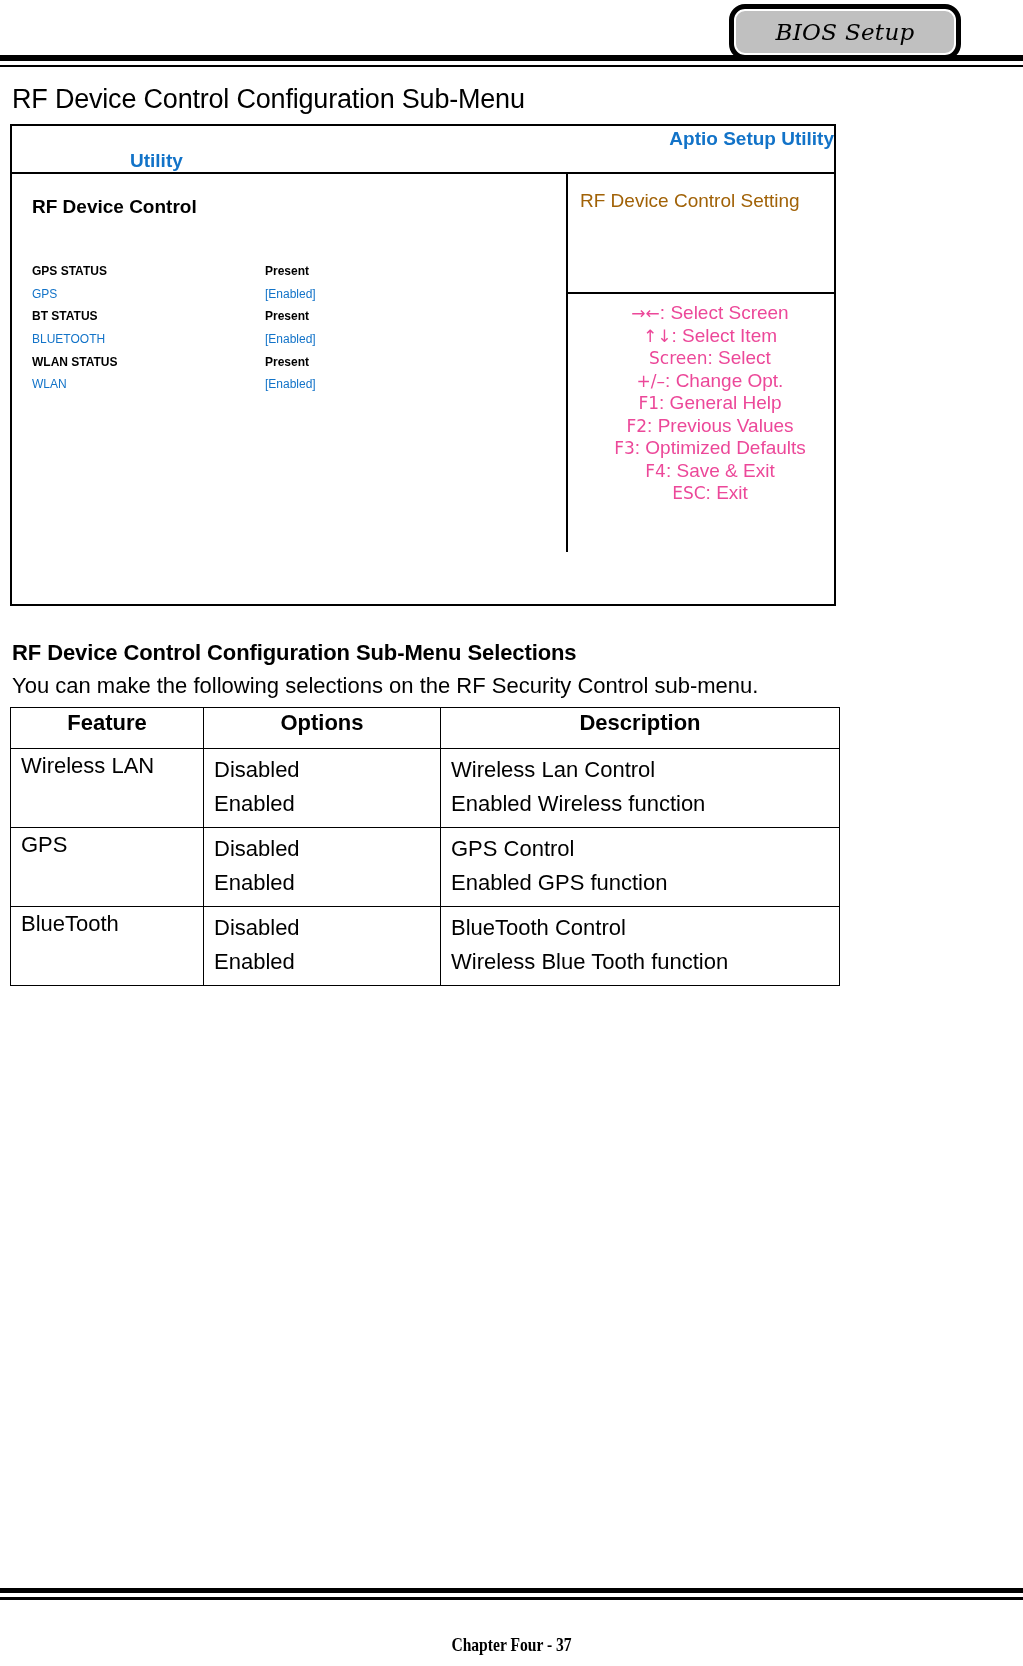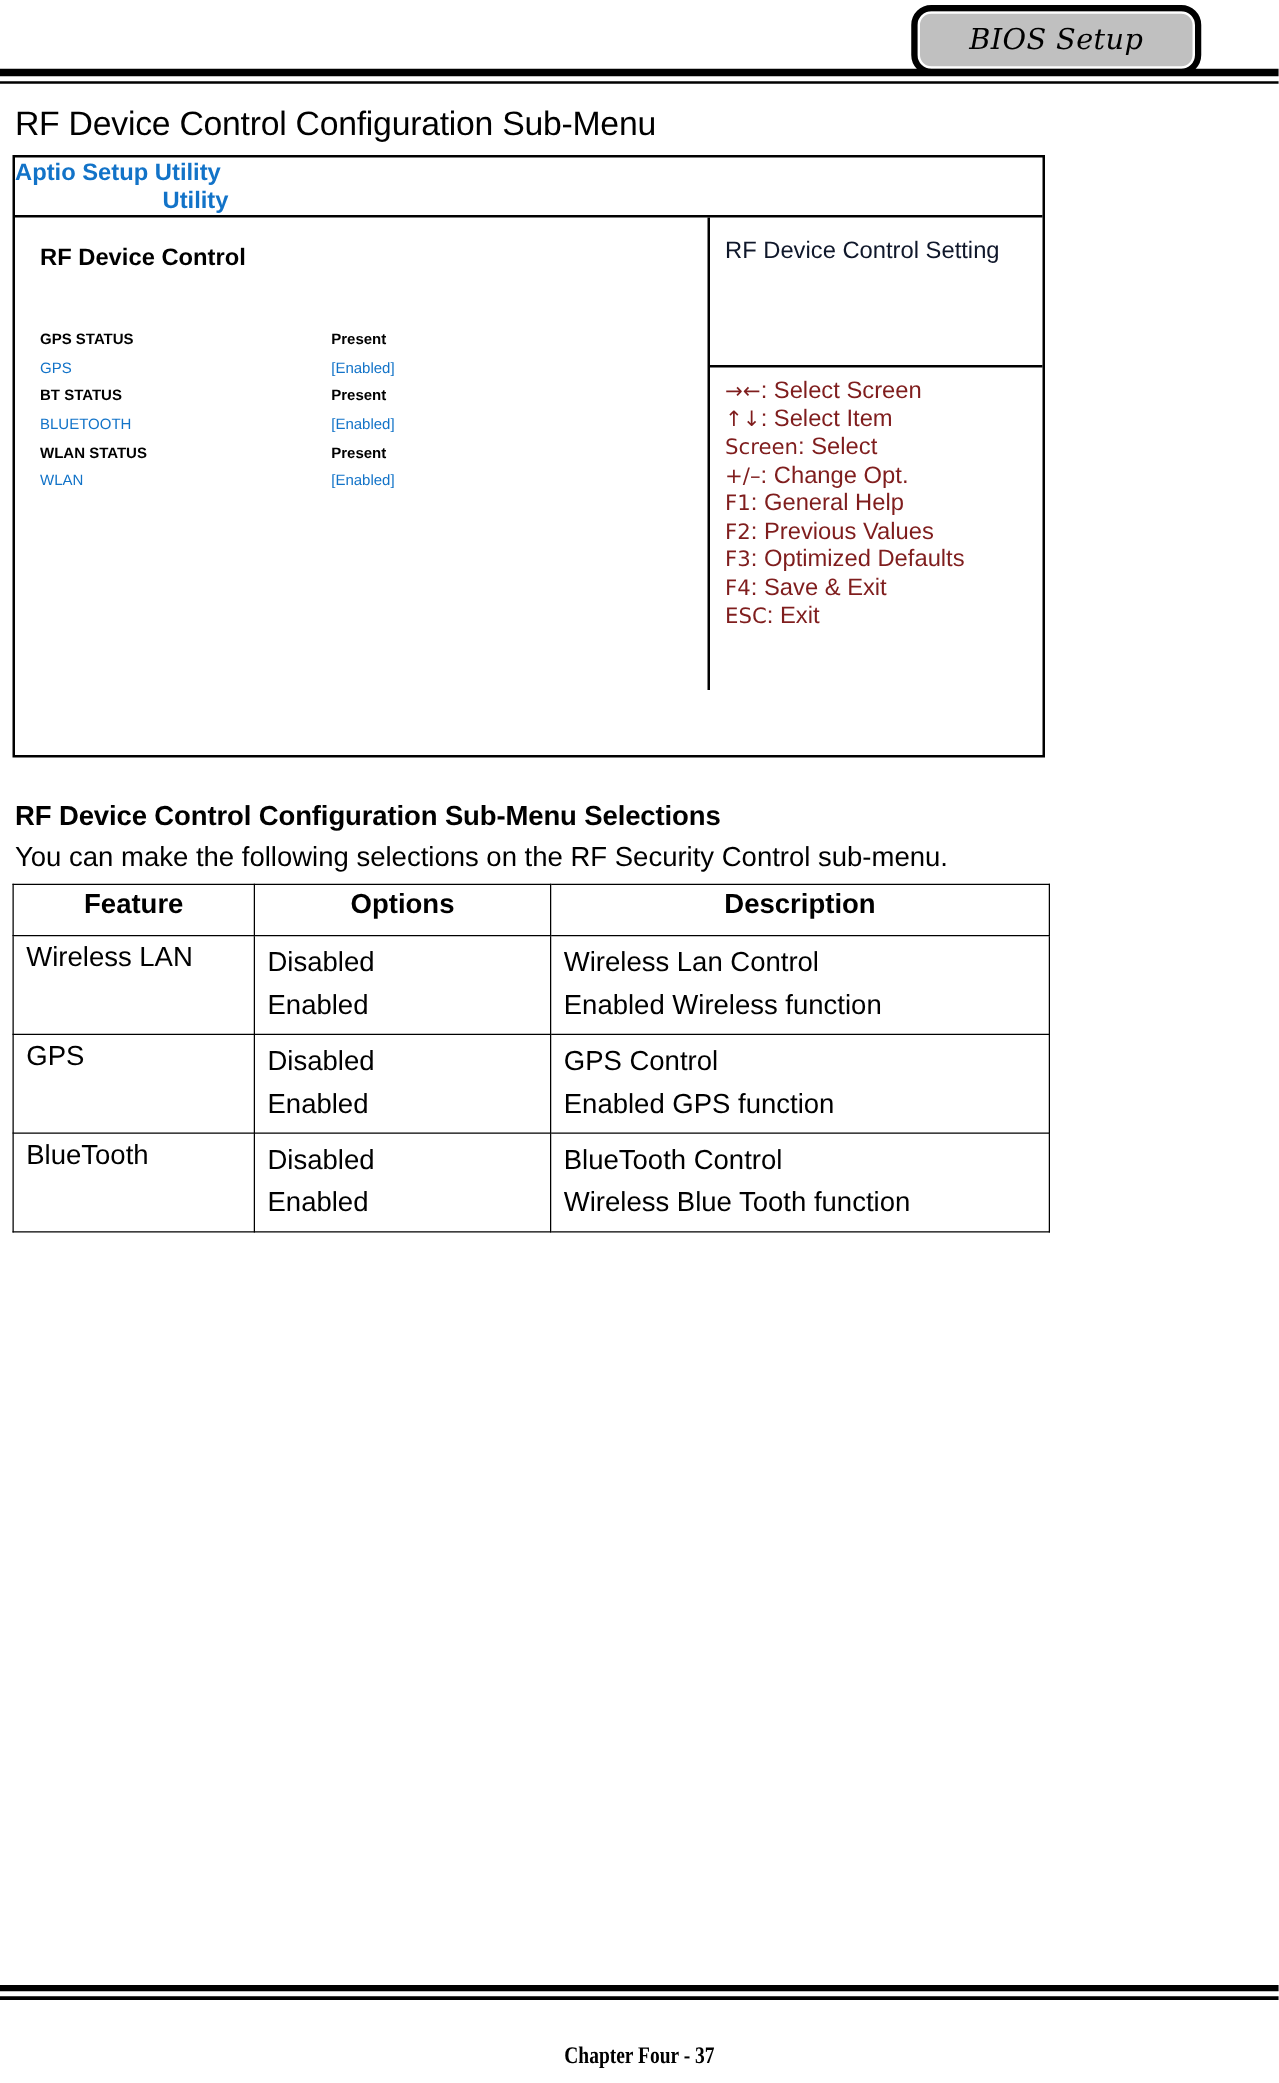--- a/index.html
+++ b/index.html
@@ -98,21 +98,21 @@
     width: 100%;
     height: 48px;
     border-bottom: 2px solid #000000;
     box-sizing: border-box;
   }
   #bios-utility-title {
     position: absolute;
     left: 0;
     top: 2px;
     width: 100%;
-    text-align: left;
+    text-align: right;
     font-size: 19px;
     font-weight: bold;
     color: #1273c8;
   }
   #bios-menu-advanced {
     position: absolute;
     left: 118px;
     top: 24px;
     font-size: 19px;
     font-weight: bold;
@@ -149,34 +149,35 @@
     width: 100%;
     height: 120px;
     border-bottom: 2px solid #000000;
     box-sizing: border-box;
   }
   #bios-help-title {
     position: absolute;
     left: 12px;
     top: 16px;
     font-size: 19px;
-    color: #0f172a;
+    color: #a16207;
     white-space: nowrap;
   }
   #bios-keys {
     position: absolute;
     left: 12px;
     top: 128px;
     width: 260px;
   }
   #bios-keys .key-line {
     font-size: 19px;
-    color: #7f1d1d;
+    color: #ec4899;
     line-height: 22.5px;
     white-space: nowrap;
+    text-align: center;
   }
   #bios-keys .key-line .arrows {
     font-family: "DejaVu Sans", sans-serif;
     font-size: 17px;
   }
 
   
   #rf-device-control-heading {
     position: absolute;
     left: 20px;

